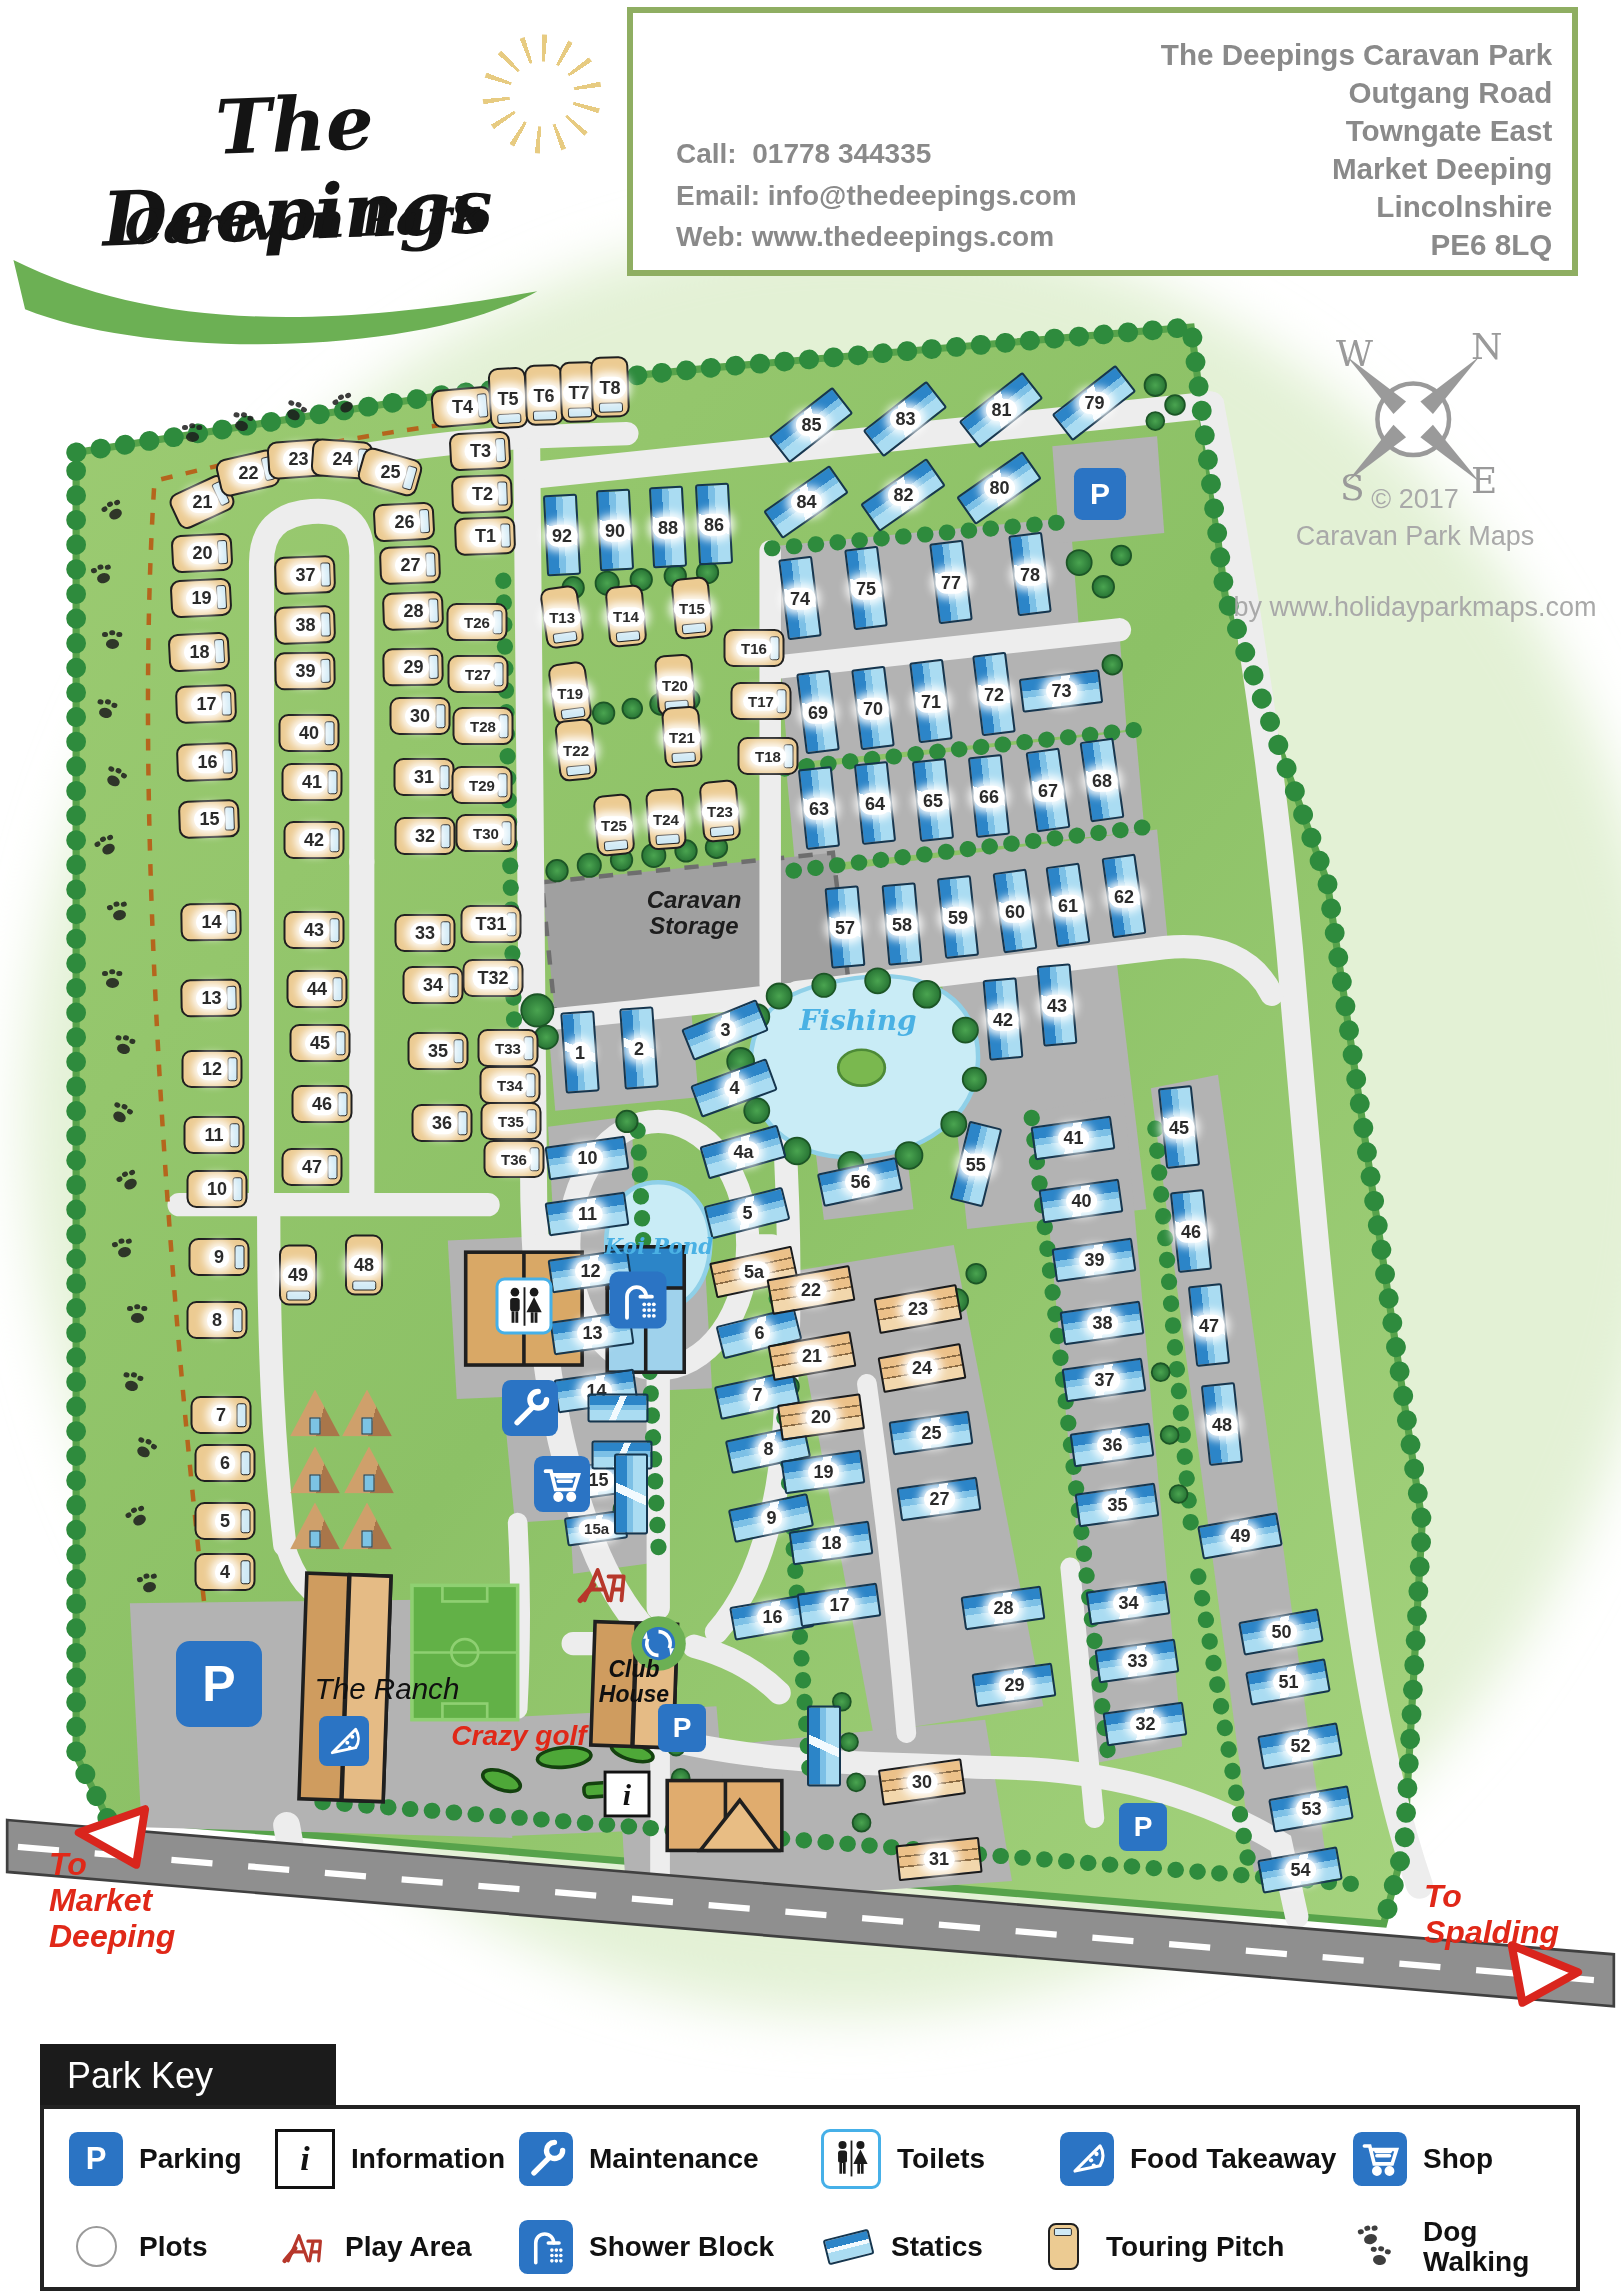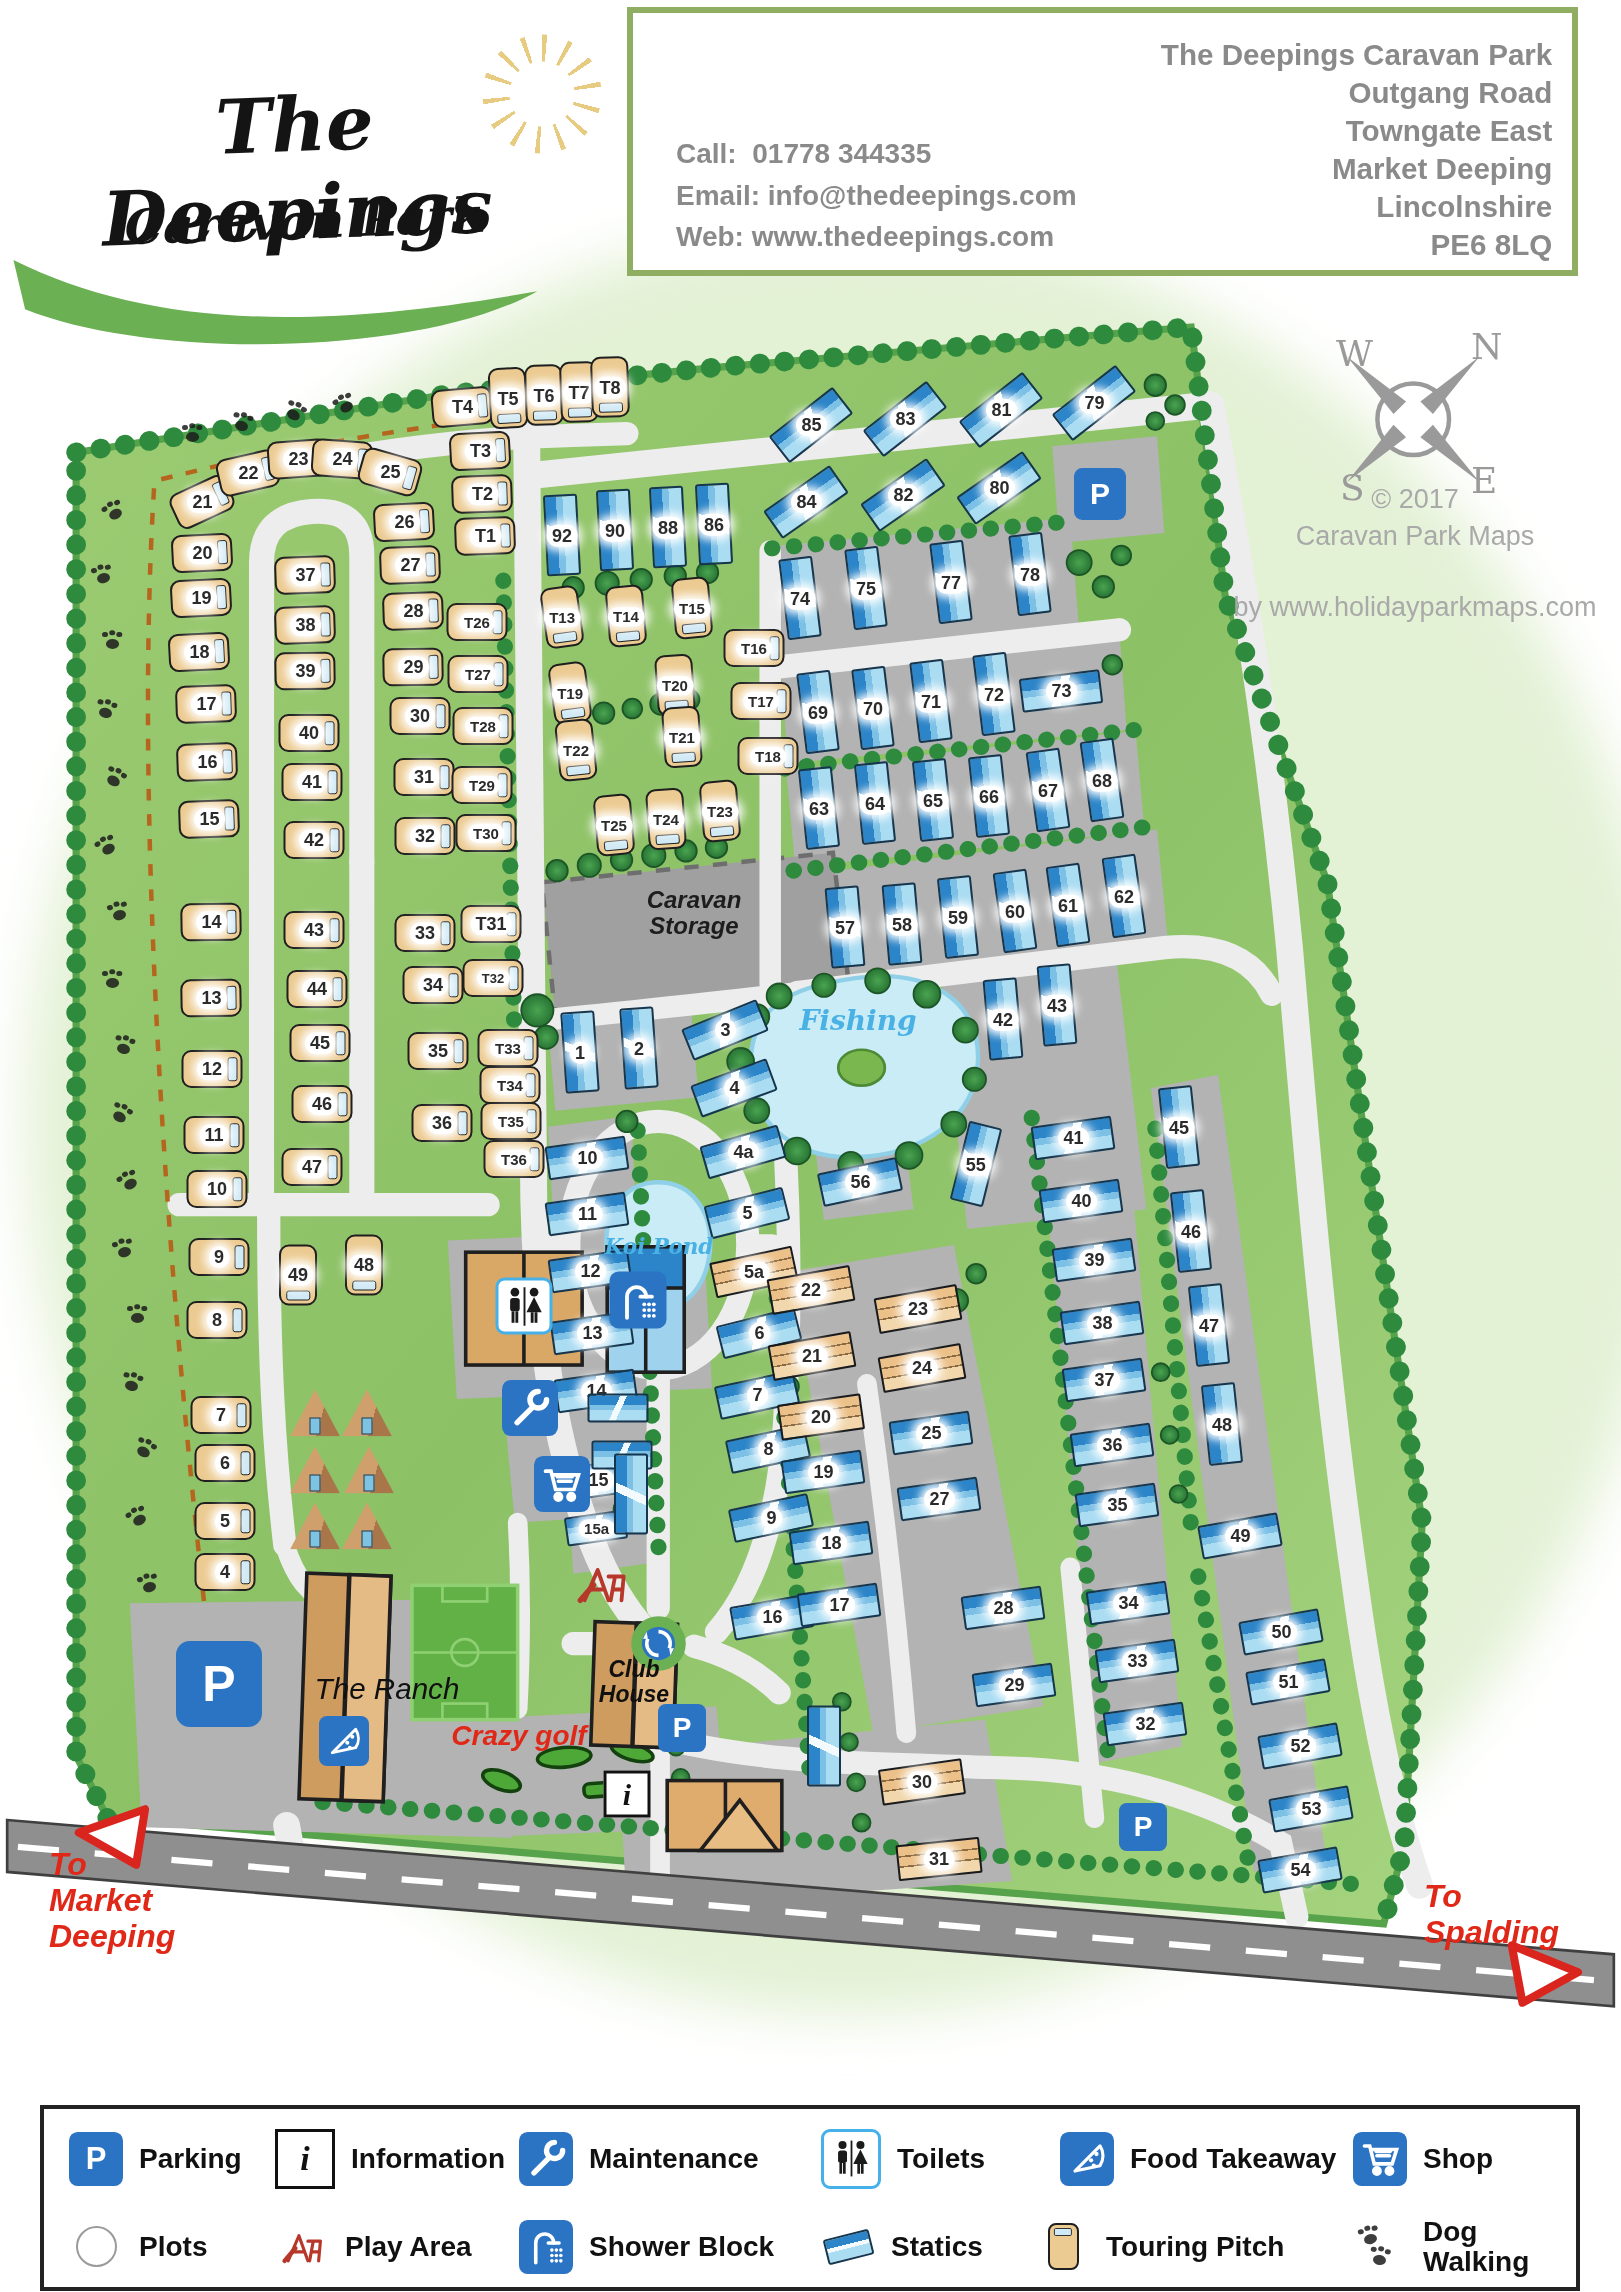--- a/index.html
+++ b/index.html
@@ -513,21 +513,21 @@
       <div class="plot tp" style="left: 482px; top: 785px; --r: 0deg;">
         <span class="badge" style="font-size: 15px;">T29</span>
       </div>
       <div class="plot tp" style="left: 486px; top: 833px; --r: 0deg;">
         <span class="badge" style="font-size: 15px;">T30</span>
       </div>
       <div class="plot tp" style="left: 491px; top: 924px; --r: 0deg;">
         <span class="badge" style="font-size: 18px;">T31</span>
       </div>
       <div class="plot tp" style="left: 493px; top: 978px; --r: 0deg;">
-        <span class="badge" style="font-size: 13px;">T32</span>
+        <span class="badge" style="font-size: 18px;">T32</span>
       </div>
       <div class="plot tp" style="left: 508px; top: 1048px; --r: 0deg;">
         <span class="badge" style="font-size: 15px;">T33</span>
       </div>
       <div class="plot tp" style="left: 510px; top: 1085px; --r: 0deg;">
         <span class="badge" style="font-size: 15px;">T34</span>
       </div>
       <div class="plot tp" style="left: 511px; top: 1121px; --r: 0deg;">
         <span class="badge" style="font-size: 15px;">T35</span>
       </div>
@@ -973,20 +973,21 @@
       <div class="lbl placesm" style="left: 634px; top: 1682px;">Club
 House</div>
       <div class="lbl golf" style="left: 519px; top: 1736px;">Crazy golf</div>
       <div class="roadlbl" style="left: 49px; top: 1847px;">To
 Market
 Deeping</div>
       <div class="roadlbl" style="left: 1424px; top: 1879px;">To
 Spalding</div>
     </div>
 
+<div id="keyTab">Park Key</div>
 <div id="keyBox">
       <div class="kitem" style="left: 25px; top: 18px;">
         <div class="kicon icon iq" style="position: relative; width: 54px; height: 54px; transform: none; border-radius: 16%; display: flex; color: rgb(255, 255, 255); font-weight: bold;">
           <span style="font-size:31px;font-family:'Liberation Sans',sans-serif;">P</span>
         </div>
         <div class="klabel">Parking</div>
       </div>
       <div class="kitem" style="left: 231px; top: 18px;">
         <div class="kicon" style="position: relative; width: 54px; height: 54px; background: rgb(255, 255, 255); border: 3.6px solid rgb(17, 17, 17); border-radius: 0px;">
           <span style="font-family:'Liberation Serif',serif;font-style:italic;font-weight:bold;color:#111;font-size:34px;">i</span>

